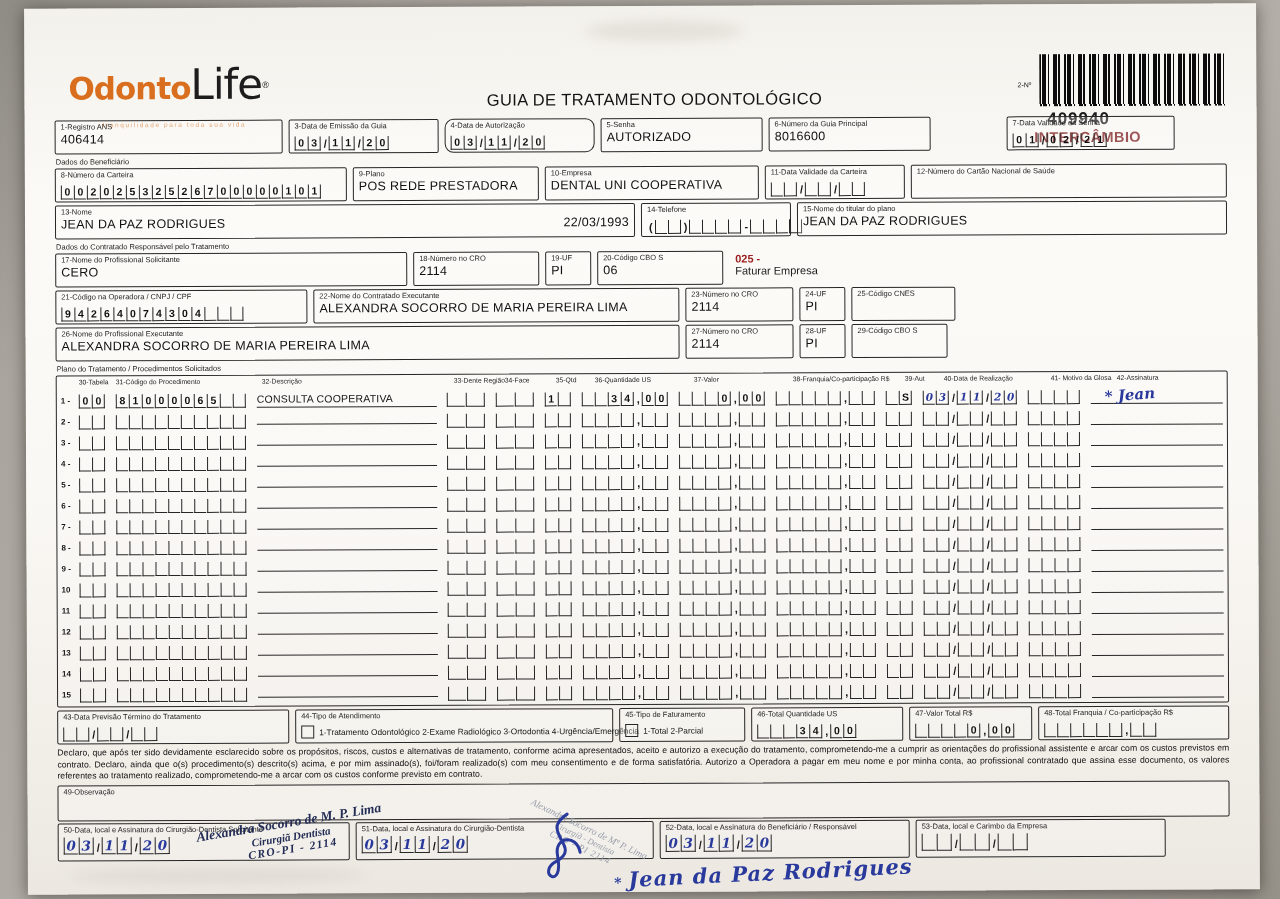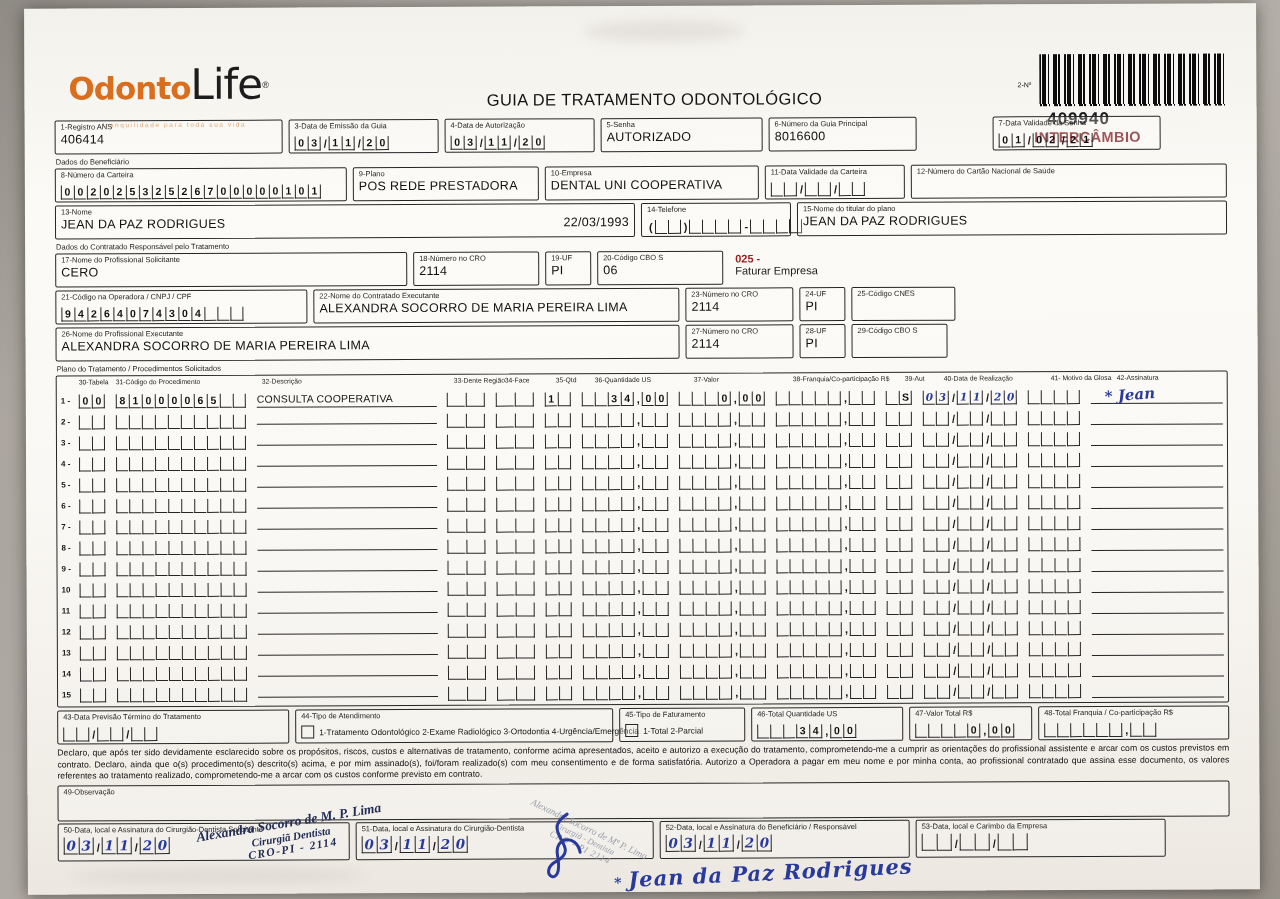--- a/index.html
+++ b/index.html
@@ -110,29 +110,29 @@
 
     <div class="frow">
       <div class="fb" style="width:228px;">
         <span class="fl">1-Registro ANS</span>
         <span class="fv">406414</span>
       </div>
       <div class="fb" style="width:150px;">
         <span class="fl">3-Data de Emissão da Guia</span>
         <span class="combline"><span><span class="comb"><span class="cc">0</span><span class="cc">3</span></span><span class="slash">/</span><span class="comb"><span class="cc">1</span><span class="cc">1</span></span><span class="slash">/</span><span class="comb"><span class="cc">2</span><span class="cc">0</span></span></span></span>
       </div>
-      <div class="fb" style="width:150px;">
+      <div class="fb" style="width:150px;border-radius:9px;">
         <span class="fl">4-Data de Autorização</span>
         <span class="combline"><span><span class="comb"><span class="cc">0</span><span class="cc">3</span></span><span class="slash">/</span><span class="comb"><span class="cc">1</span><span class="cc">1</span></span><span class="slash">/</span><span class="comb"><span class="cc">2</span><span class="cc">0</span></span></span></span>
       </div>
       <div class="fb" style="width:162px;">
         <span class="fl">5-Senha</span>
         <span class="fv">AUTORIZADO</span>
       </div>
-      <div class="fb" style="width:148px;">
+      <div class="fb" style="width:162px;">
         <span class="fl">6-Número da Guia Principal</span>
         <span class="fv">8016600</span>
       </div>
       <div class="fb" style="width:168px;margin-left:70px;">
         <span class="fl">7-Data Validade da Senha</span>
         <span class="combline"><span><span class="comb"><span class="cc">0</span><span class="cc">1</span></span><span class="slash">/</span><span class="comb"><span class="cc">0</span><span class="cc">2</span></span><span class="slash">/</span><span class="comb"><span class="cc">2</span><span class="cc">1</span></span></span></span>
       </div>
     </div>
 
     <div class="sec">Dados do Beneficiário</div>

